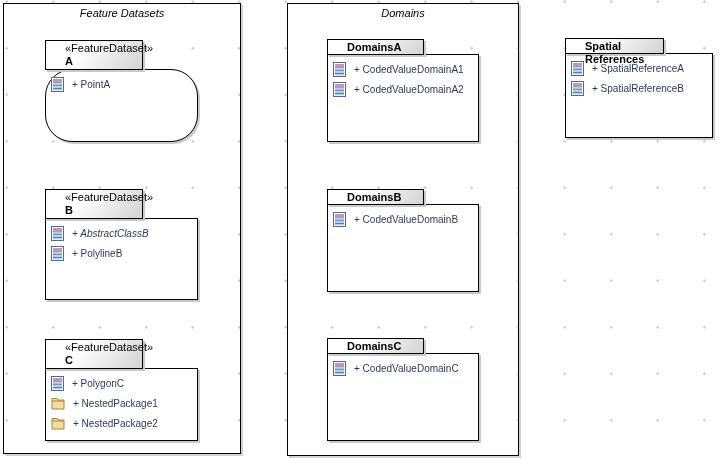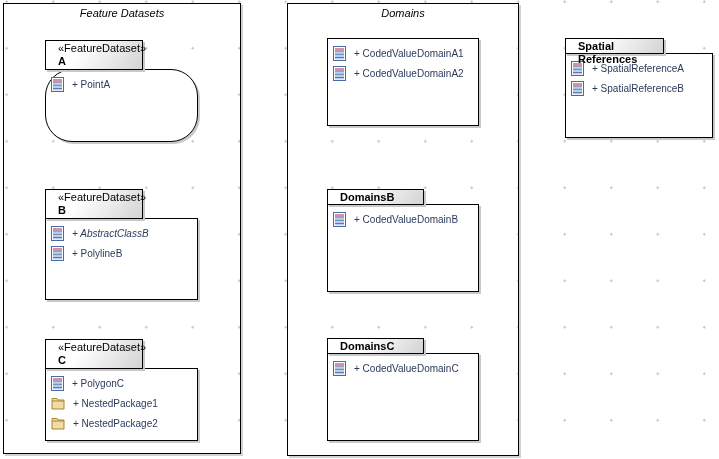--- a/index.html
+++ b/index.html
@@ -14,21 +14,21 @@
     box-shadow:2px 2px 0 #d2d2d2;
   }
   .frame-title{
     position:absolute;top:3px;left:0;width:100%;text-align:center;
     font-size:11px;color:#000;font-style:italic;
   }
   .pkg{position:absolute;}
   .pkg-tab{
     position:relative;border:1px solid #000;box-sizing:border-box;
     background:linear-gradient(125deg,#ffffff 35%,#c9c9c9 115%);
-    padding:1px 12px;font-size:11px;line-height:13px;color:#000;
+    padding:1px 19px;font-size:11px;line-height:13px;color:#000;
     box-shadow:2px 2px 0 #c9c9c9;z-index:2;
   }
   .pkg-body{
     position:relative;margin-top:-1px;border:1px solid #000;box-sizing:border-box;
     background:#fff;box-shadow:2px 2px 0 #c9c9c9;z-index:1;
     padding:4px 0 0 5px;
   }
   .pkg-name{font-weight:bold;}
   .item{
     display:flex;align-items:center;height:20px;gap:8px;
@@ -149,20 +149,23 @@
     <path d="M1 3.5 L1 1.5 L6 1.5 L7 3 L13 3 L13 12 L1 12 Z" fill="#f2dba6" stroke="#a8872f"></path>
     <path d="M1 4 L13 4" stroke="#a8872f" stroke-width="1" fill="none"></path>
   </svg>
 </span>
         <span>+ NestedPackage2</span>
       </div>
     </div>
   </div>
 
   <div class="pkg" style="left:327px;top:39px;">
+    <div class="pkg-tab" style="width:97px;height:16px;">
+      <div class="pkg-name">DomainsA</div>
+    </div>
     <div class="pkg-body" style="width:152px;height:88px;">
       <div class="item">
         <span class="ic">
   <svg width="13" height="15" viewBox="0 0 13 15">
     <rect x="0.5" y="0.5" width="12" height="14" fill="#ffffff" stroke="#4a6aa5"></rect>
     <rect x="2" y="2" width="9" height="2.6" fill="#df8da1"></rect>
     <rect x="2" y="5.6" width="9" height="2.2" fill="#b9cdec"></rect>
     <rect x="2" y="8.8" width="9" height="2.2" fill="#b9cdec"></rect>
     <rect x="2" y="12" width="9" height="1.4" fill="#b9cdec"></rect>
     <line x1="2" y1="5.1" x2="11" y2="5.1" stroke="#4a6aa5" stroke-width="0.9"></line>

